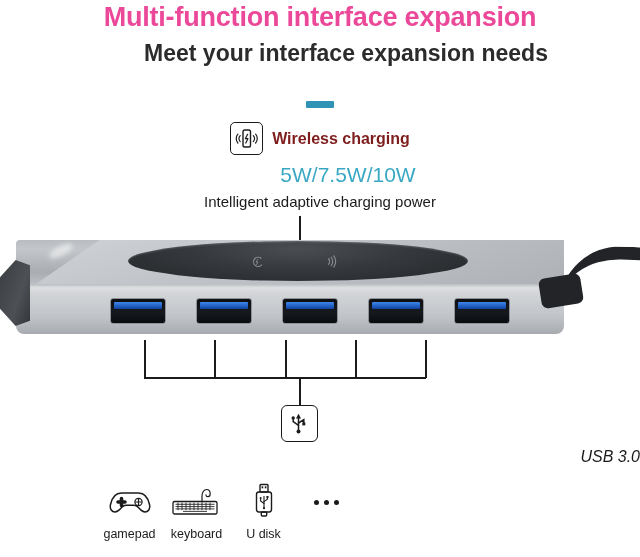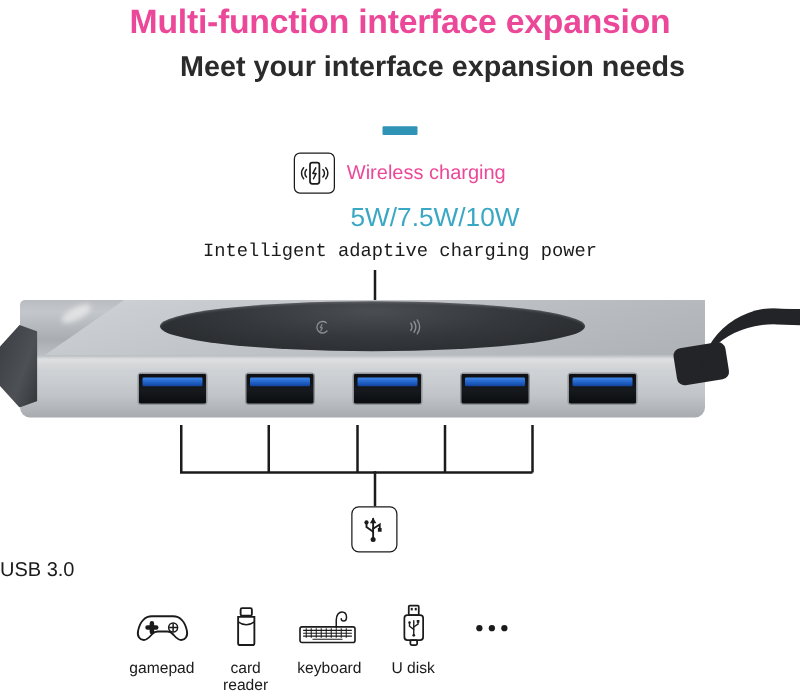--- a/index.html
+++ b/index.html
@@ -70,43 +70,43 @@
     height: 33px;
     border: 1.6px solid #1b1b1b;
     border-radius: 5px;
     position: relative;
     flex: none;
     box-sizing: border-box;
   }
   .wireless-icon-box svg { display: block; }
   .wireless-label {
     font-size: 16px;
-    color: #ec4899;
-    white-space: nowrap;
+    color: #7f1d1d;
+    white-space: nowrap;
+    font-weight: bold;
   }
   .power-value {
     position: absolute;
     top: 163px;
     left: 0;
     width: 640px;
     text-align: center;
     font-size: 21px;
     white-space: nowrap;
     padding-left: 28px;
   }
   .power-caption {
     position: absolute;
     top: 193px;
     left: 0;
     width: 640px;
     text-align: center;
     font-size: 15px;
     color: #1b1b1b;
     white-space: nowrap;
-    font-family: Liberation Mono, monospace;
   }
 
   
   .leader-wireless {
     position: absolute;
     left: 299px;
     top: 216px;
     width: 1.6px;
     height: 42px;
     background: #1b1b1b;
@@ -274,24 +274,25 @@
     height: 37px;
     border: 1.8px solid #1b1b1b;
     border-radius: 6px;
     box-sizing: border-box;
   }
   .usb-label {
     position: absolute;
     top: 448px;
     left: 0;
     width: 640px;
-    text-align: left;
+    text-align: right;
     font-size: 16px;
     color: #1b1b1b;
     white-space: nowrap;
+    font-style: italic;
   }
 
   
   .device-strip {
     position: absolute;
     left: 96px;
     top: 480px;
     width: 470px;
     display: flex;
     align-items: flex-start;
@@ -431,30 +432,20 @@
       <svg width="46" height="32" viewBox="0 0 46 32" fill="none" stroke="#1b1b1b" stroke-width="1.5">
         <path d="M14.5 7 h17 c5.5 0 9.5 4.5 11 11.5 c1 4.7 -1.5 7.5 -4.5 7.5 c-3 0 -4.8 -2.6 -6.6 -4.6 c-1.4 -1.6 -2.8 -2.2 -4.6 -2.2 h-7.6 c-1.8 0 -3.2 0.6 -4.6 2.2 c-1.8 2 -3.6 4.6 -6.6 4.6 c-3 0 -5.5 -2.8 -4.5 -7.5 C5.0 11.5 9.0 7 14.5 7 z"></path>
         <path d="M14.5 12.5 v7 M11 16 h7" stroke-width="3.6" stroke-linecap="round"></path>
         <circle cx="31.5" cy="16" r="3.6" stroke-width="1.2"></circle>
         <path d="M31.5 12.8 v6.4 M28.3 16 h6.4" stroke-width="1.2"></path>
       </svg>
     </div>
     <div class="strip-label">gamepad</div>
   </div>
 
-  <div class="strip-item">
-    <div class="strip-glyph">
-      <svg width="30" height="36" viewBox="0 0 30 36" fill="none" stroke="#1b1b1b" stroke-width="1.5">
-        <rect x="10.5" y="2.5" width="9" height="6" rx="1.2"></rect>
-        <path d="M8.5 9.5 h13 v21 a1.5 1.5 0 0 1 -1.5 1.5 h-10 a1.5 1.5 0 0 1 -1.5 -1.5 z"></path>
-        <path d="M8.5 13.5 c2.2 1.6 4.4 2.3 6.5 2.3 c2.1 0 4.3 -0.7 6.5 -2.3" stroke-width="1.2"></path>
-      </svg>
-    </div>
-    <div class="strip-label">card reader</div>
-  </div>
 
   <div class="strip-item">
     <div class="strip-glyph">
       <svg width="56" height="36" viewBox="0 0 56 36" fill="none" stroke="#1b1b1b" stroke-width="1.3">
         <path d="M33 18 v-6 c0 -4 2.2 -6.5 4.6 -6.5 c2.4 0 3.6 2 3.6 4.2 c0 1.8 -1.1 3 -2.3 3 c-1.1 0 -1.9 -0.8 -1.9 -1.8" stroke-width="1.2" fill="none" stroke-linecap="round"></path>
         <rect x="4" y="17.5" width="44" height="12.5" rx="1.6"></rect>
         <g stroke-width="0.85">
           <line x1="6.5" y1="20.3" x2="45.5" y2="20.3"></line>
           <line x1="6.5" y1="22.6" x2="45.5" y2="22.6"></line>
           <line x1="6.5" y1="24.9" x2="45.5" y2="24.9"></line>

